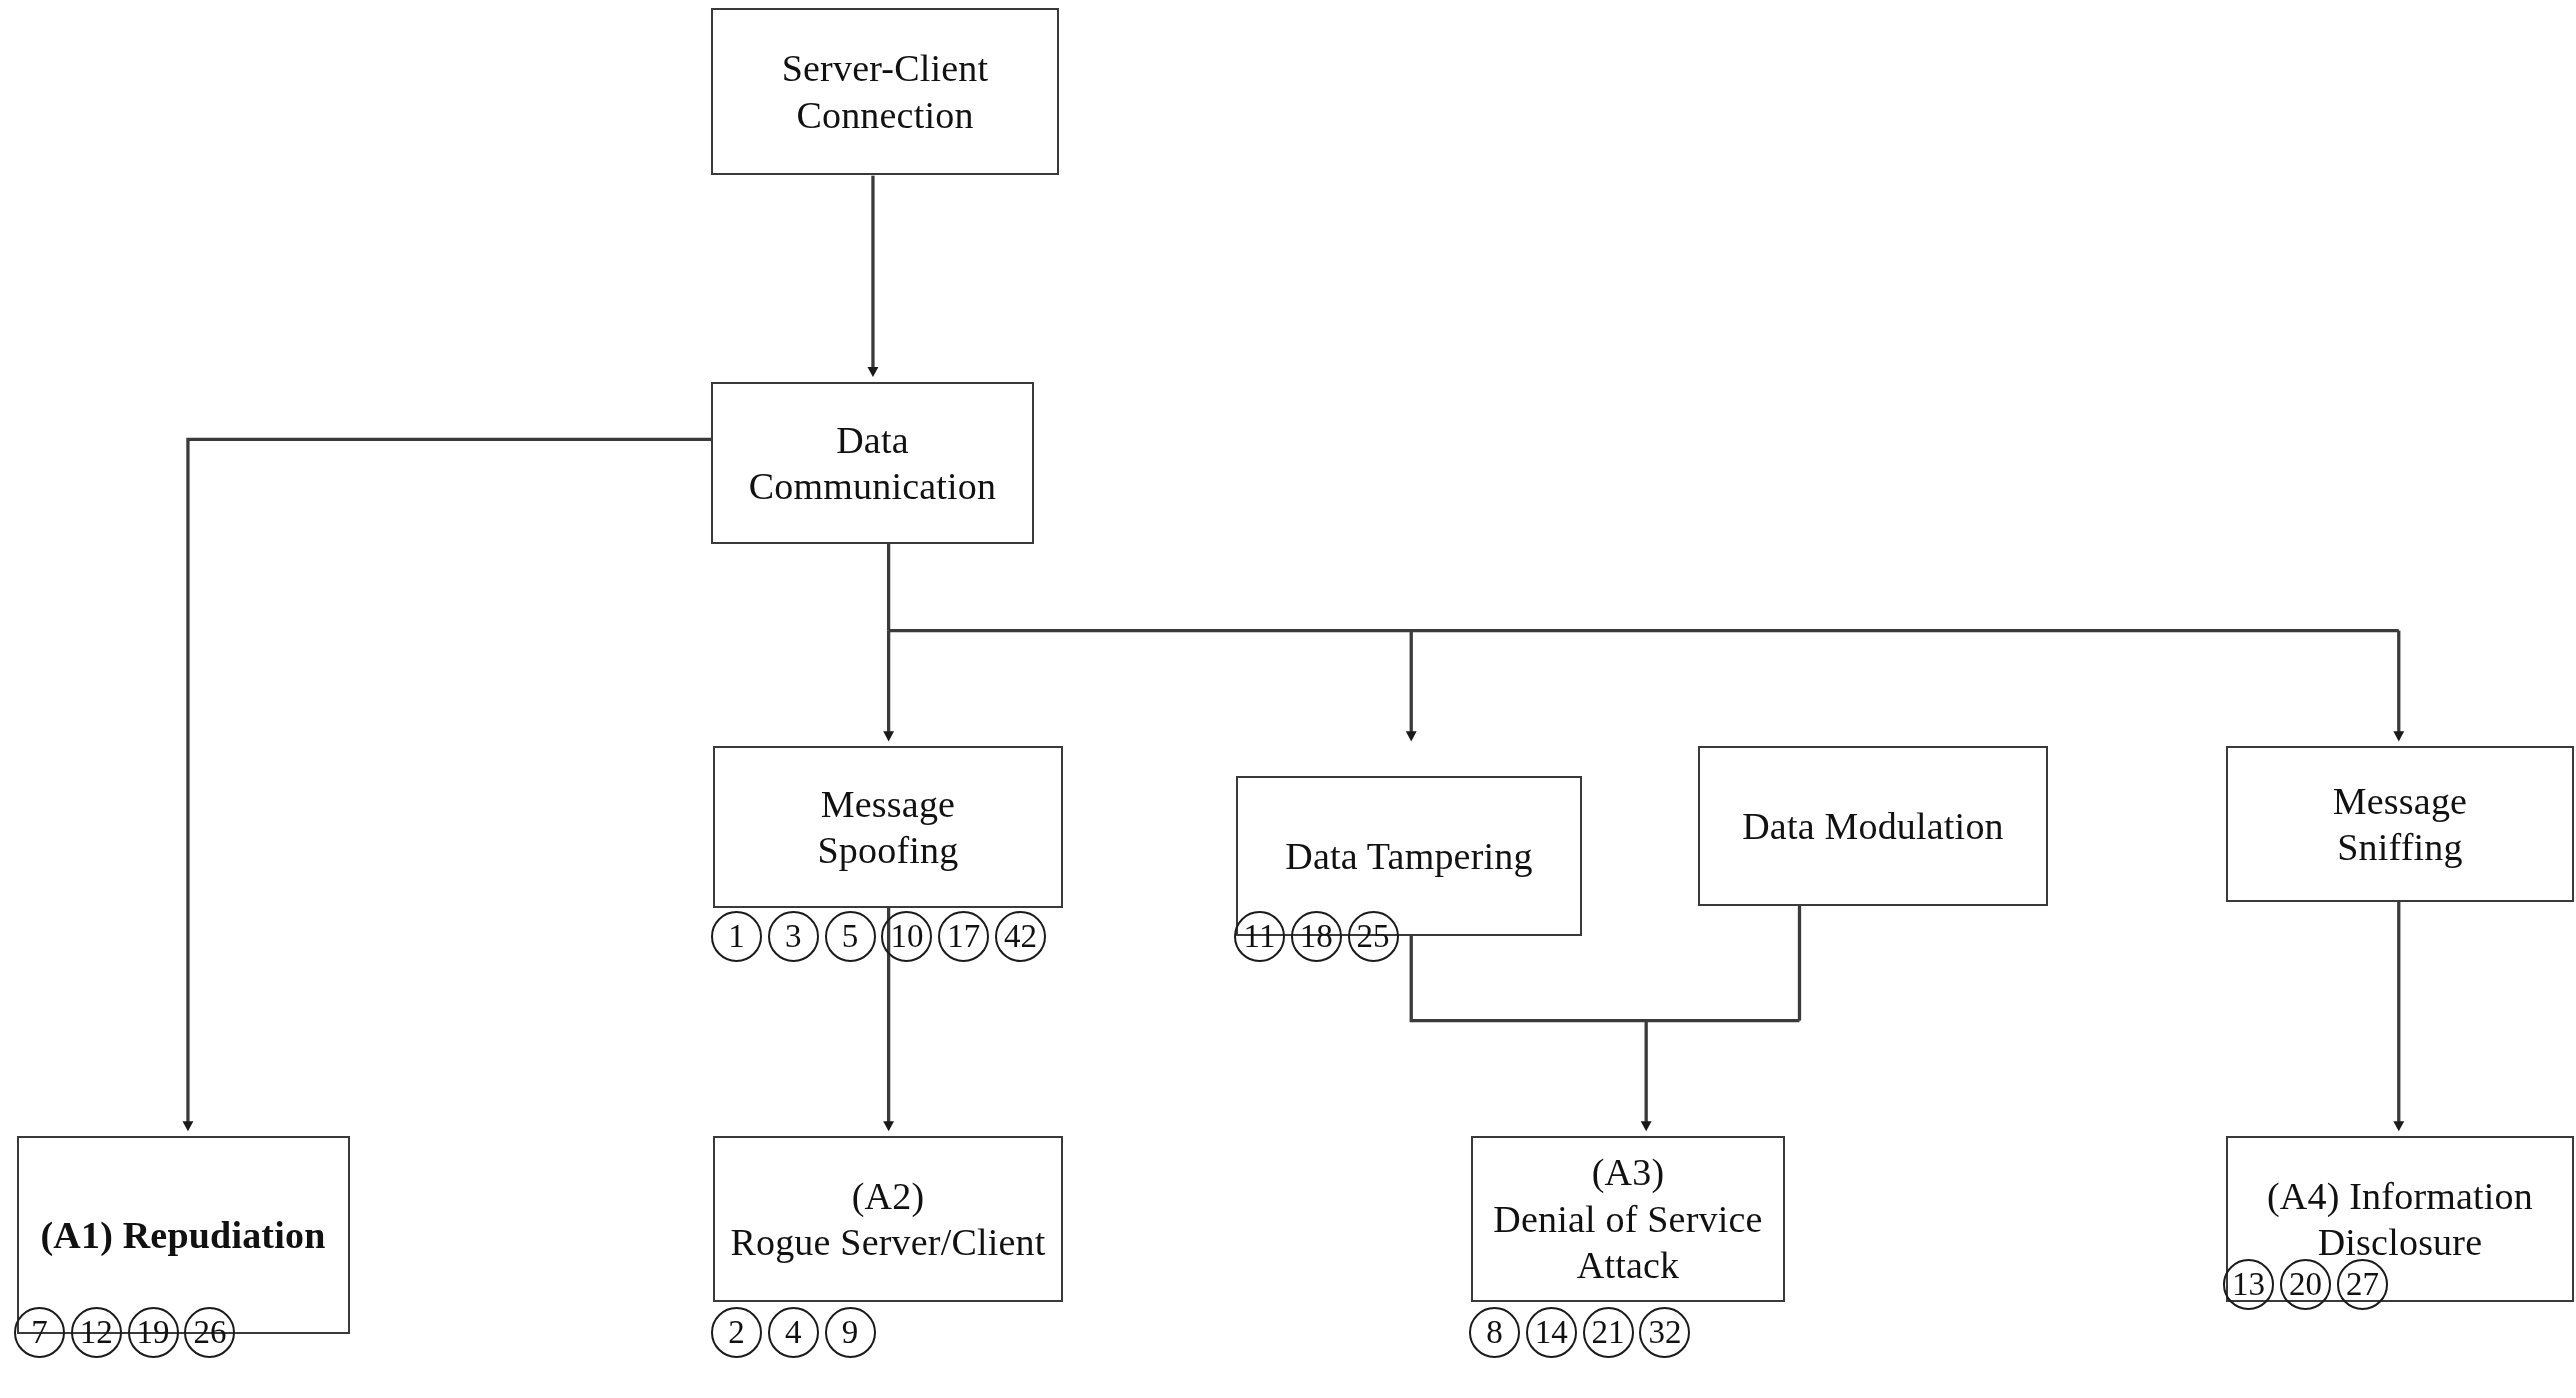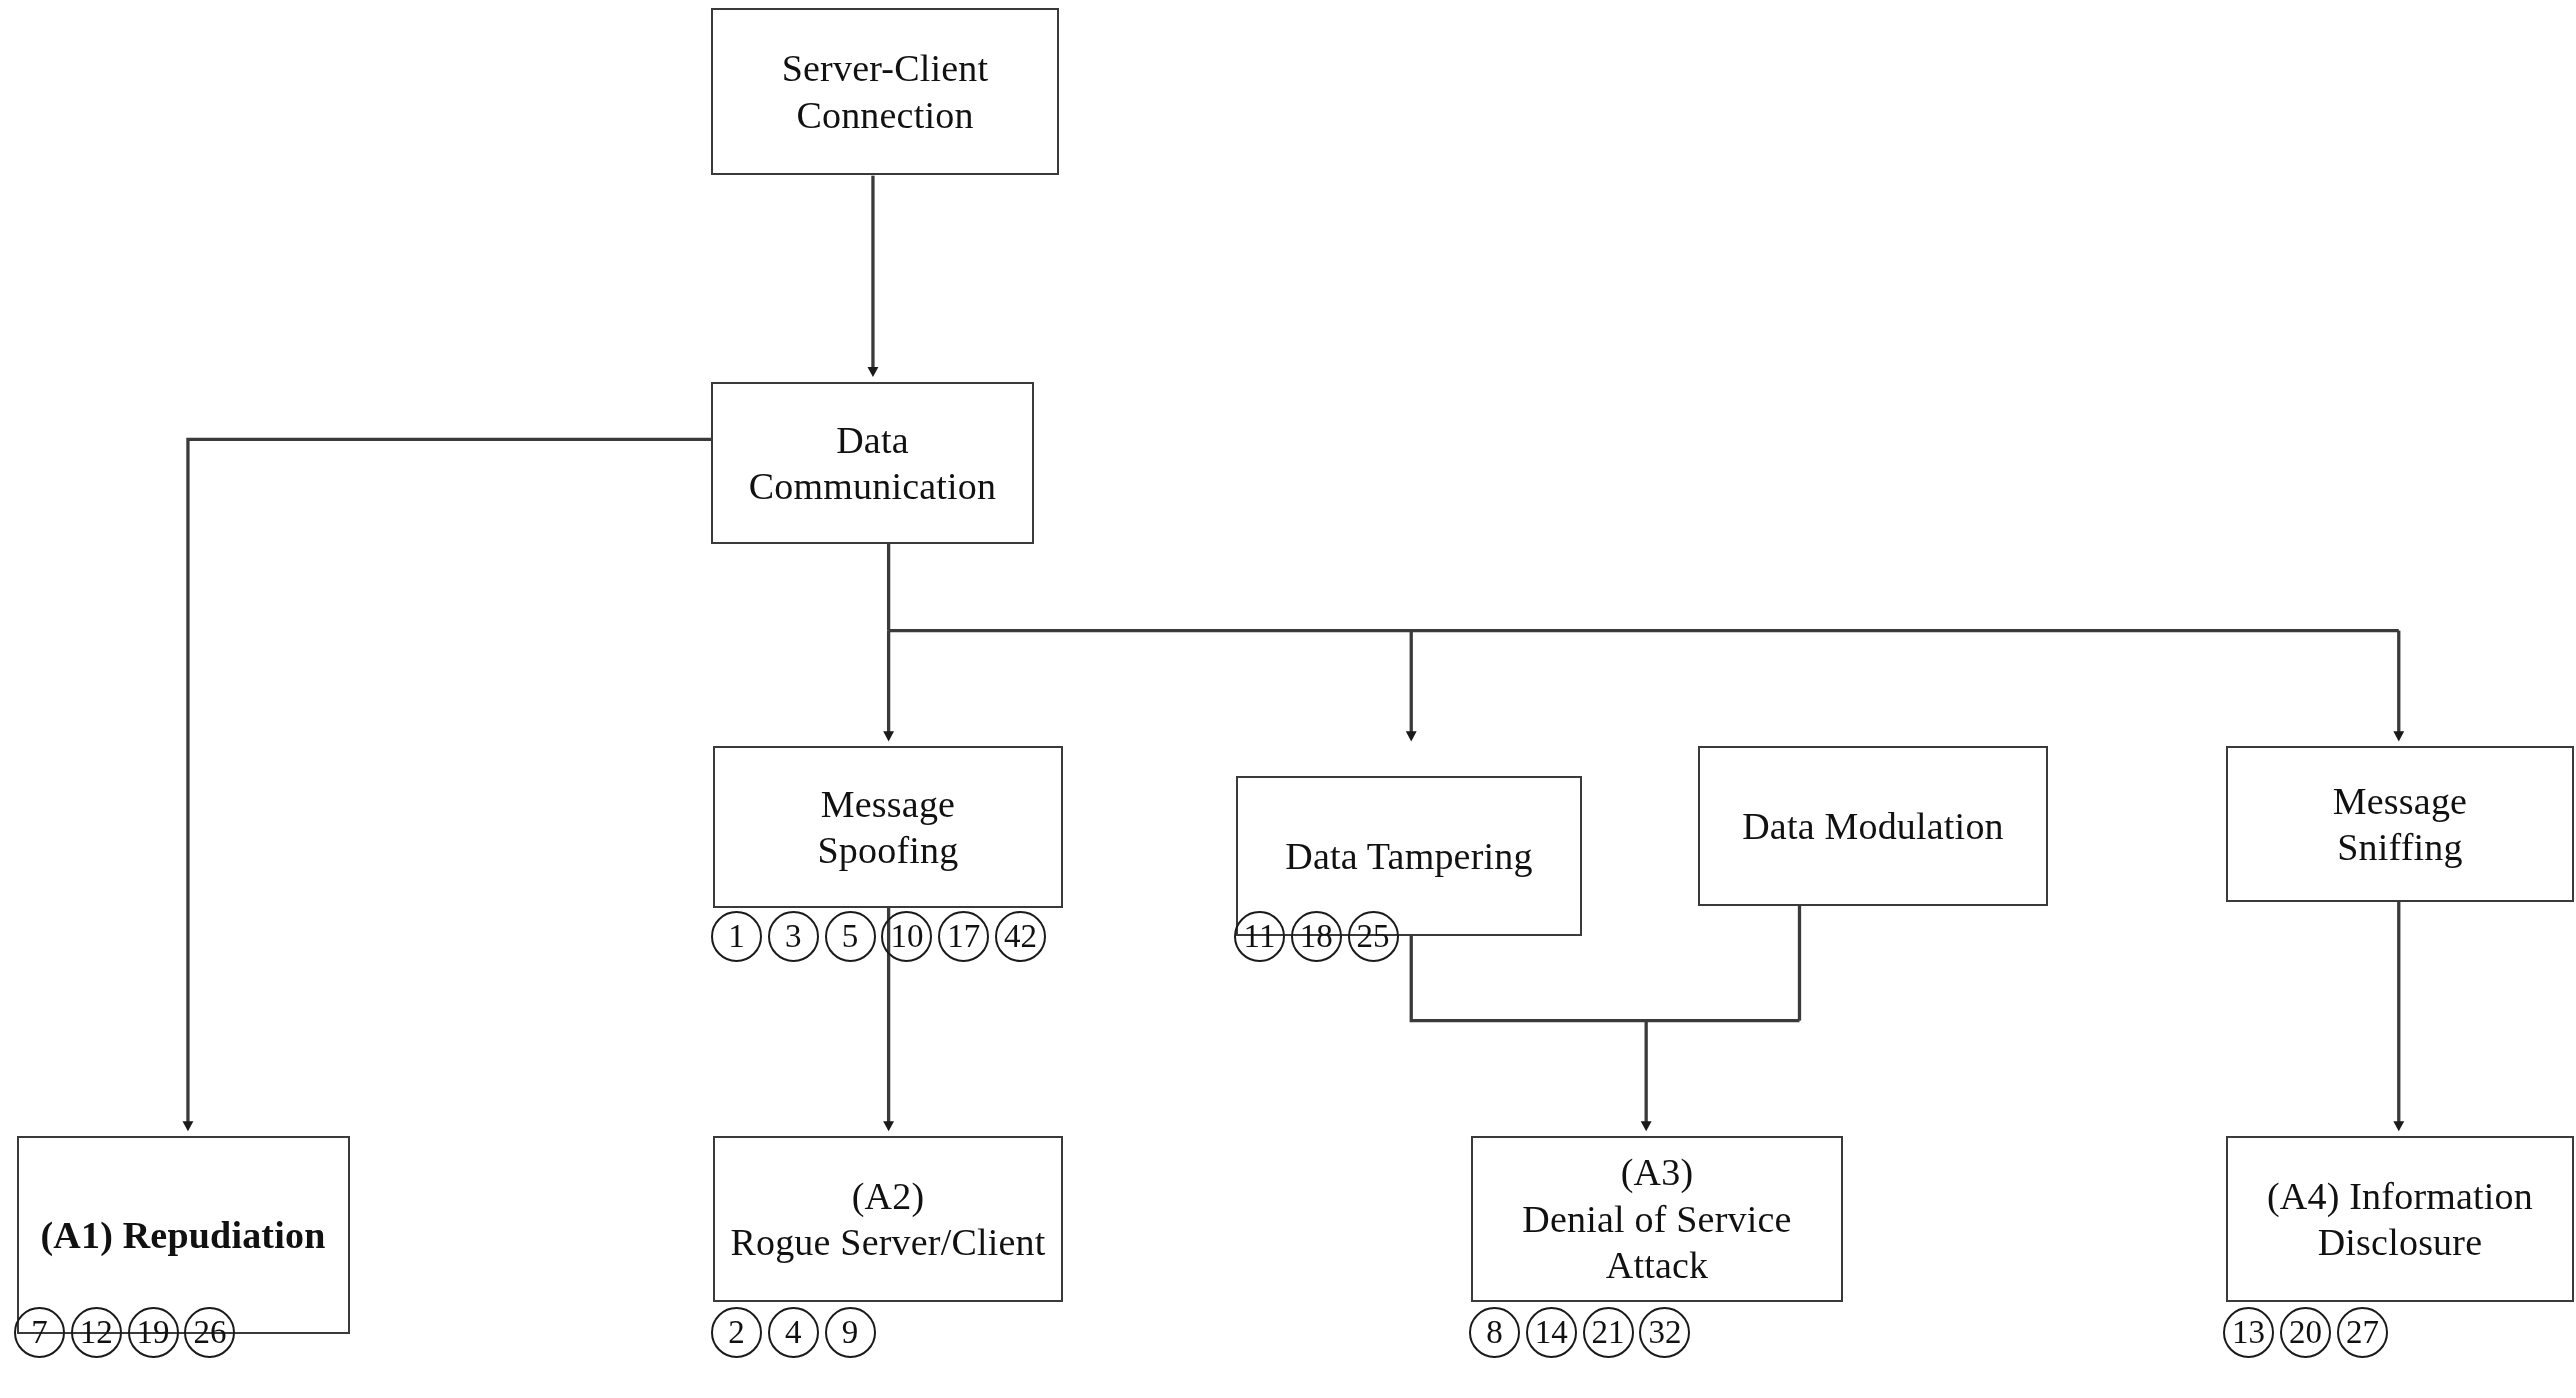--- a/index.html
+++ b/index.html
@@ -97,21 +97,21 @@
       </div>
       <div class="node" style="left: 2226px; top: 746px; width: 348px; height: 156px;">
         <span class="lbl">Message<br>Sniffing</span>
       </div>
       <div class="node" style="left: 16.5px; top: 1136px; width: 333px; height: 198px; font-weight: bold;">
         <span class="lbl">(A1) Repudiation</span>
       </div>
       <div class="node" style="left: 713px; top: 1136px; width: 350px; height: 166px;">
         <span class="lbl">(A2)<br>Rogue Server/Client</span>
       </div>
-      <div class="node" style="left: 1471px; top: 1136px; width: 372px; height: 166px;">
+      <div class="node" style="left: 1471px; top: 1136px; width: 314px; height: 166px;">
         <span class="lbl">(A3)<br>Denial of Service<br>Attack</span>
       </div>
       <div class="node" style="left: 2226px; top: 1136px; width: 348px; height: 166px;">
         <span class="lbl">(A4) Information<br>Disclosure</span>
       </div>
     </div>
   <div id="tags-host">
       <div class="tagrow" style="left: 711px; top: 911px;">
         <div class="tag">1</div>
         <div class="tag">3</div>
@@ -135,20 +135,20 @@
         <div class="tag">2</div>
         <div class="tag">4</div>
         <div class="tag">9</div>
       </div>
       <div class="tagrow" style="left: 1469px; top: 1307px;">
         <div class="tag">8</div>
         <div class="tag">14</div>
         <div class="tag">21</div>
         <div class="tag">32</div>
       </div>
-      <div class="tagrow" style="left: 2223px; top: 1307px; gap: 6px;">
+      <div class="tagrow" style="left: 2223px; top: 1259px; gap: 6px;">
         <div class="tag">13</div>
         <div class="tag">20</div>
         <div class="tag">27</div>
       </div>
     </div>
 </div>
 
 
 </body></html>

